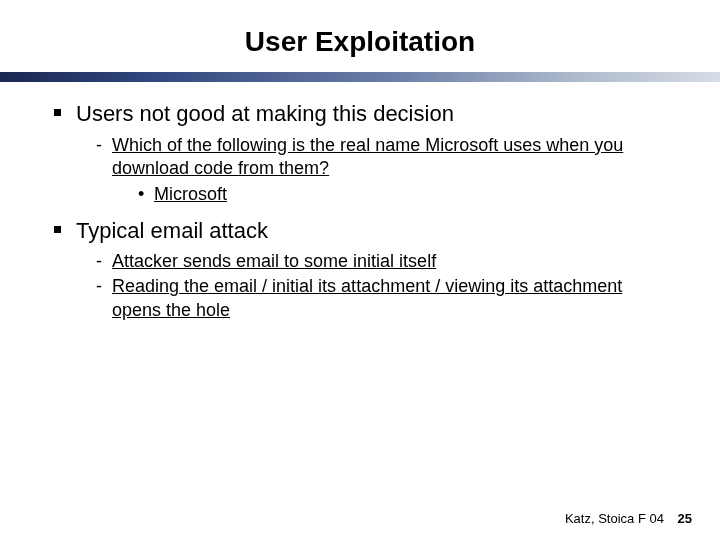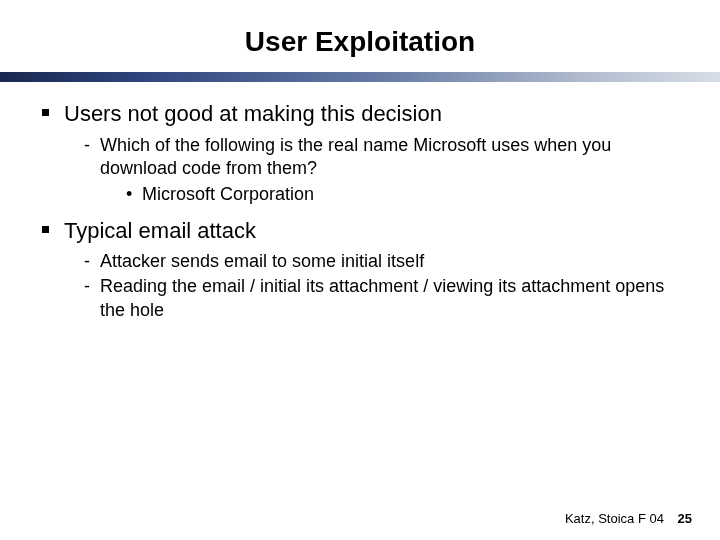--- a/index.html
+++ b/index.html
@@ -27,21 +27,21 @@
     font-weight: bold;
     display: inline-block;
   }
   .rule {
     margin-top: 14px;
     height: 10px;
     width: 100%;
     background: linear-gradient(to right, #1a2850 0%, #2f457d 20%, #6b7fa8 55%, #aeb9cc 80%, #d7dde6 100%);
   }
   .content {
-    padding: 18px 48px 0 42px;
+    padding: 18px 48px 0 54px;
   }
   .lvl1 {
     list-style: none;
     margin: 0;
     padding: 0;
   }
   .lvl1 > li {
     position: relative;
     padding-left: 22px;
     margin-bottom: 6px;
@@ -63,20 +63,21 @@
     list-style: none;
     margin: 6px 0 10px 0;
     padding: 0 0 0 20px;
   }
   .lvl2 > li {
     position: relative;
     padding-left: 16px;
     font-size: 18px;
     line-height: 1.3;
     margin-bottom: 2px;
+    text-decoration: underline;
   }
   .lvl2 > li::before {
     content: "-";
     position: absolute;
     left: 0;
     top: 0;
   }
   .lvl3 {
     list-style: none;
     margin: 2px 0 4px 0;
@@ -117,21 +118,21 @@
 
   <div class="content">
     <ul class="lvl1">
 
       <li>
         <span class="lvl1-text">Users not good at making this decision</span>
         <ul class="lvl2">
           <li>
             <span>Which of the following is the real name Microsoft uses when you download code from them?</span>
             <ul class="lvl3">
-              <li><span>Microsoft Corporation</span></li>
+              <li><span>Microsoft</span></li>
             </ul>
           </li>
         </ul>
       </li>
 
       <li>
         <span class="lvl1-text">Typical email attack</span>
         <ul class="lvl2">
           <li><span>Attacker sends email to some initial itself</span></li>
           <li><span>Reading the email / initial its attachment / viewing its attachment opens the hole</span></li>

